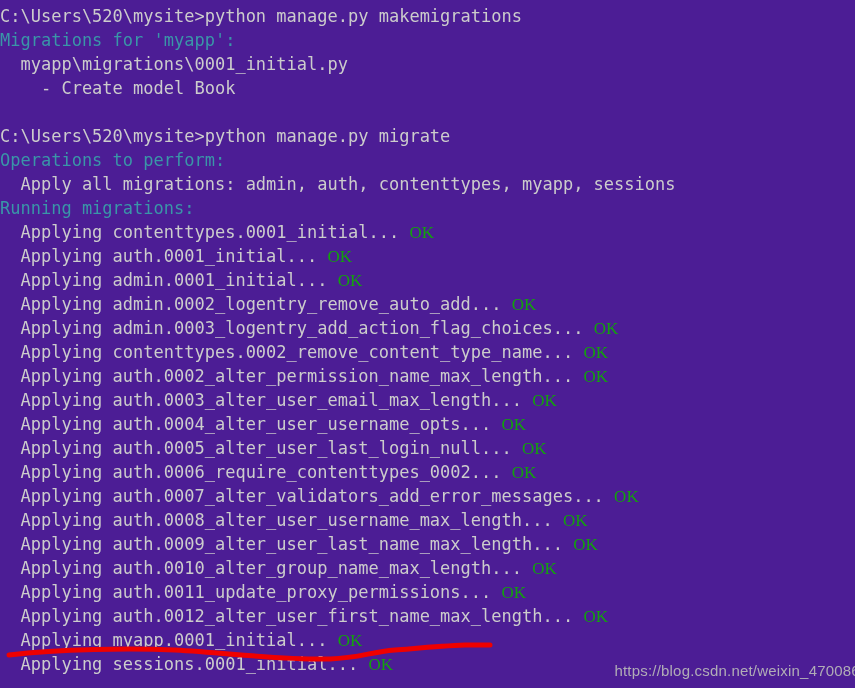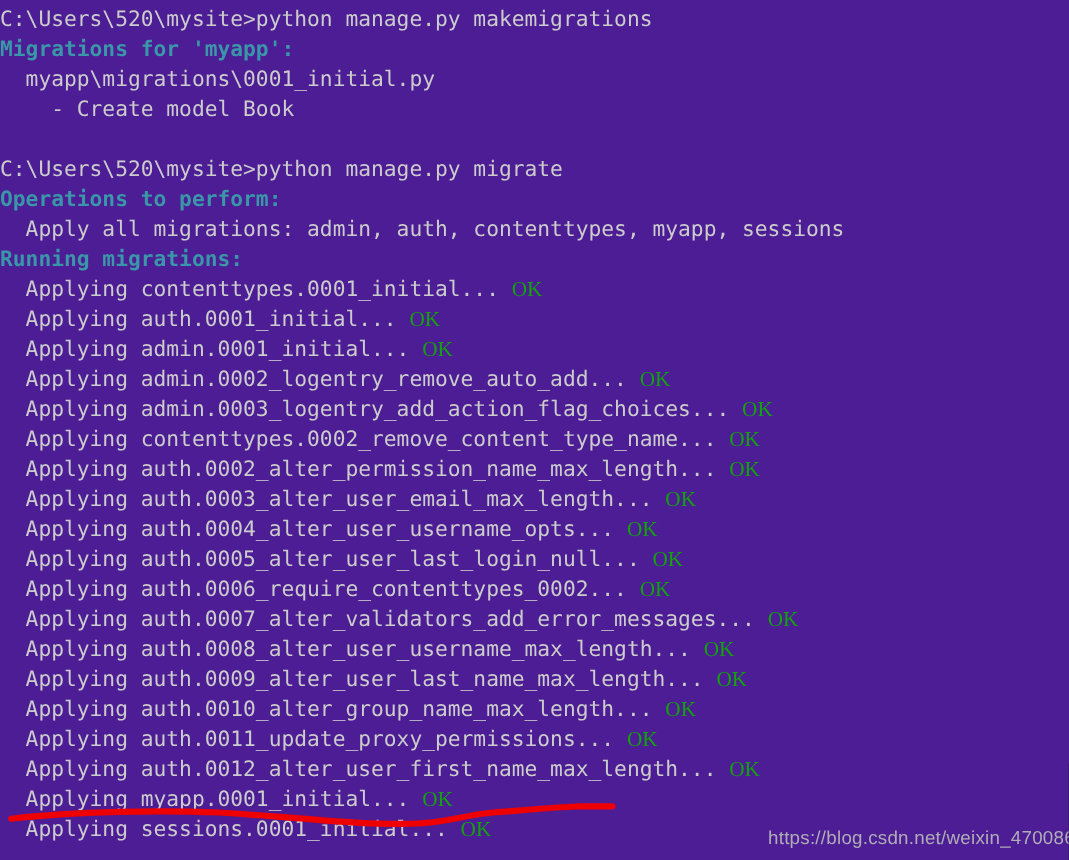--- a/index.html
+++ b/index.html
@@ -31,21 +31,21 @@
     line-height: 24px;
     color: #cccccc;
   }
   .line {
     height: 24px;
     white-space: pre;
     font-family: "DejaVu Sans Mono", "Liberation Mono", monospace;
   }
   .seg { white-space: pre; font-family: inherit; }
   .c-default { color: #cccccc; }
-  .c-cyan    { color: #3a96a8; font-weight: bold; }
+  .c-cyan    { color: #3a96a8; }
   .c-green   { color: #13a10e; font-family: Liberation Serif, serif; }
   .c-blank   { color: transparent; }
 
   #annotation-layer {
     position: absolute;
     left: 0; top: 0;
     width: 855px; height: 688px;
     pointer-events: none;
   }
   #watermark {

